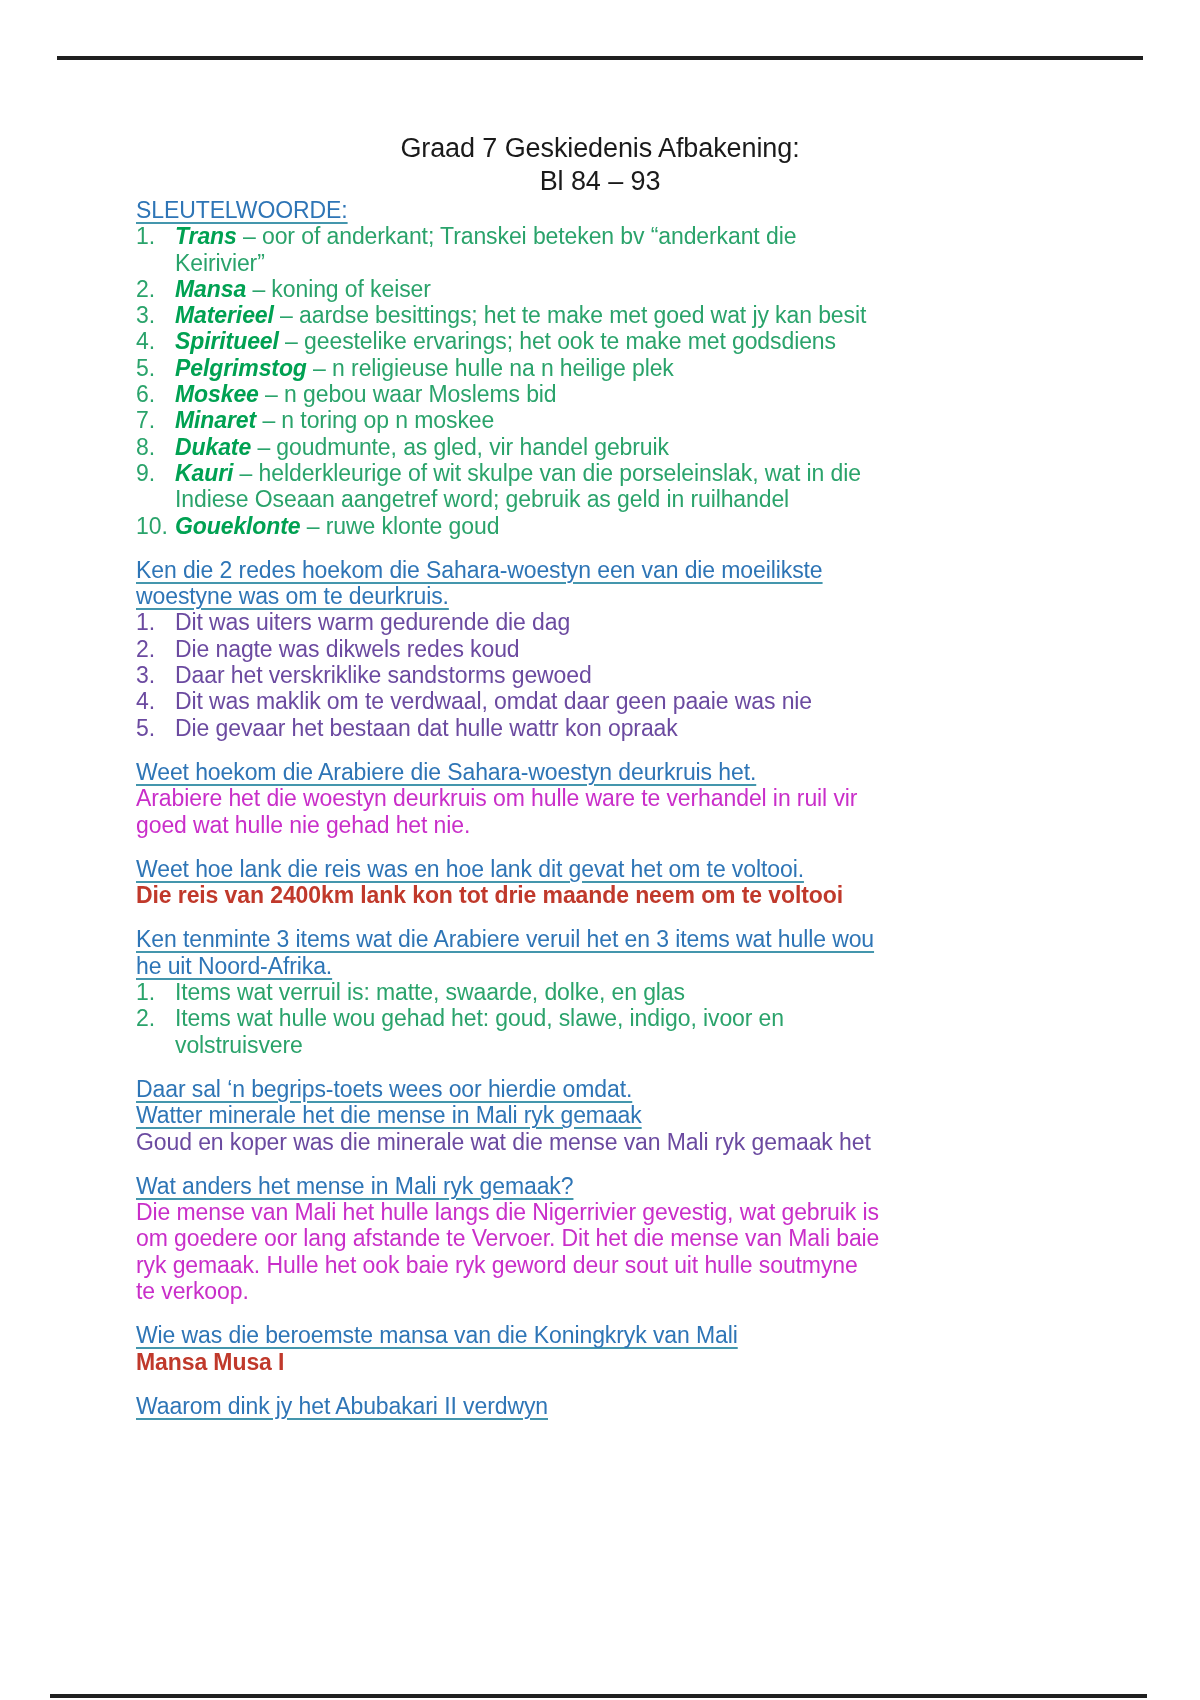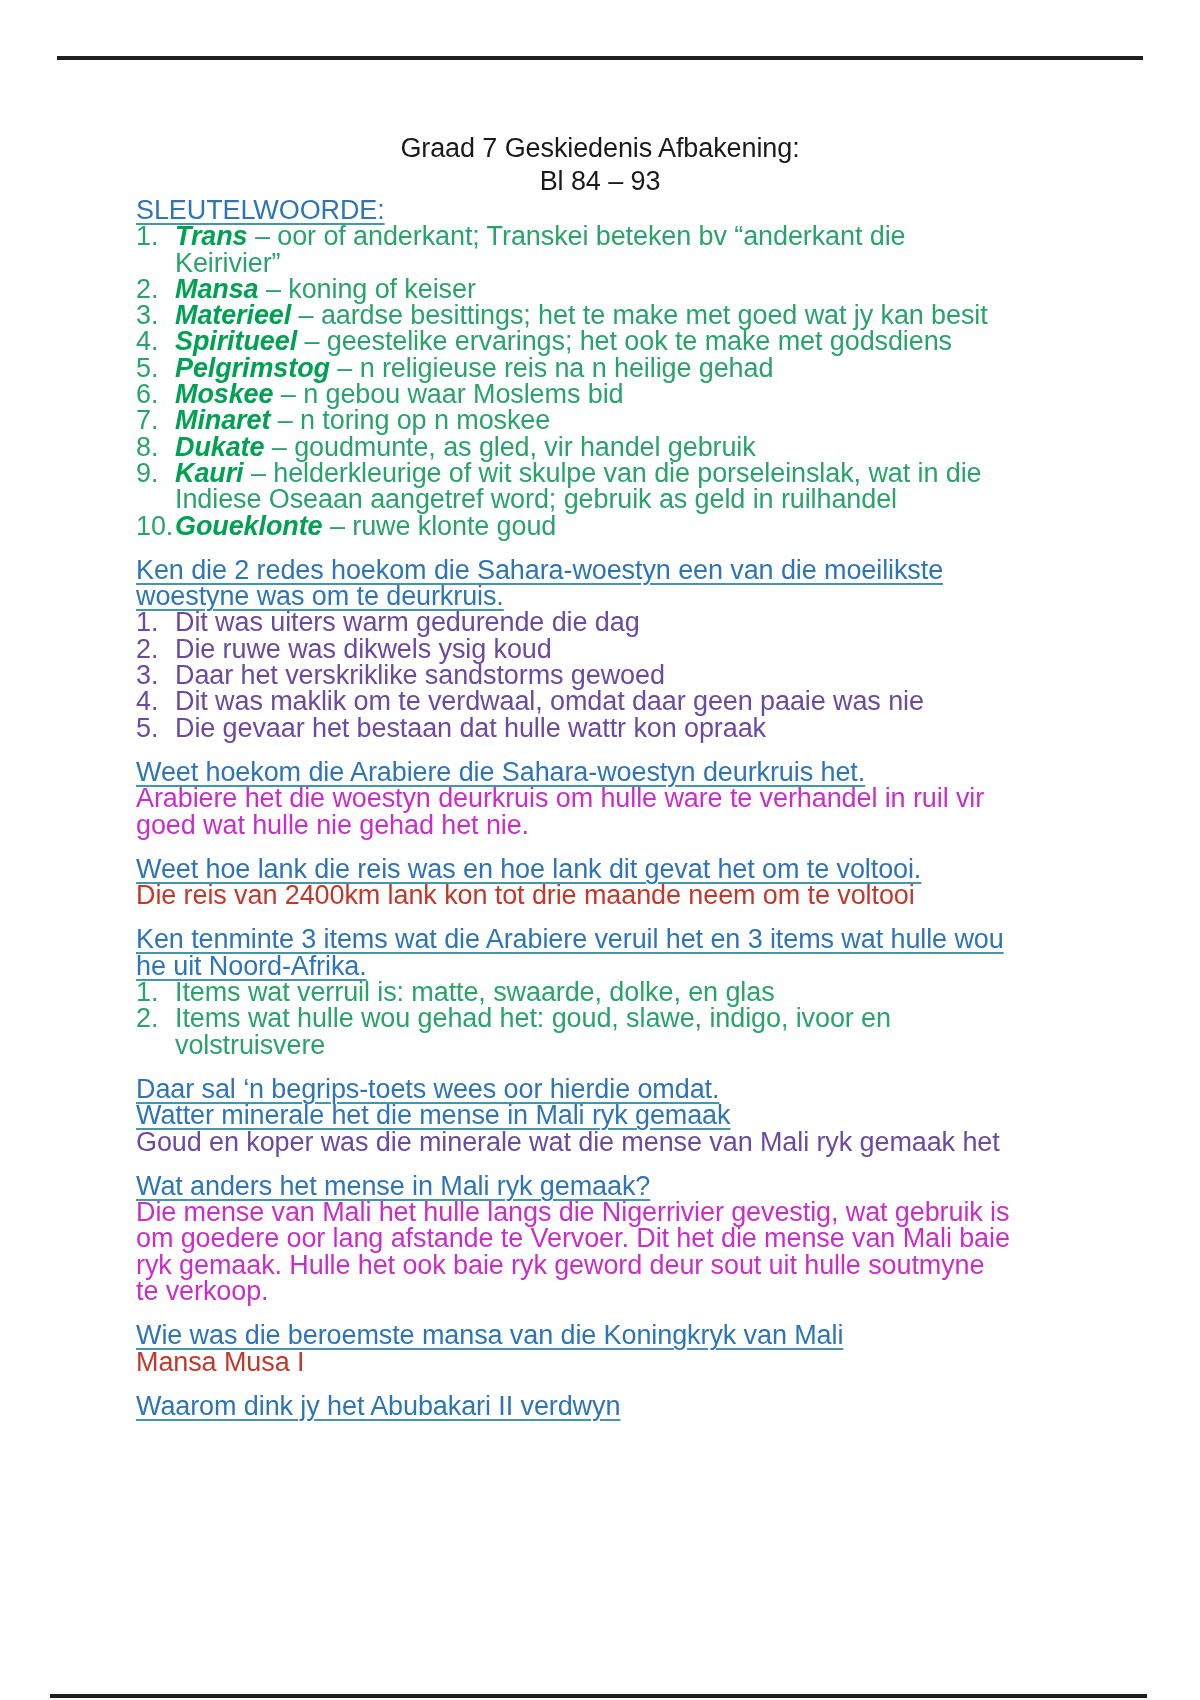--- a/index.html
+++ b/index.html
@@ -4,33 +4,33 @@
 <style>
   html,body{margin:0;padding:0;background:#ffffff;}
   .page{position:relative;width:1200px;height:1700px;background:#ffffff;overflow:hidden;
         font-family:"Liberation Sans",sans-serif;letter-spacing:-0.1px;}
   .rule{position:absolute;background:#1f1f1f;}
   .rule-top{top:56px;left:57px;width:1086px;height:4px;}
   .rule-bottom{top:1694px;left:50px;width:1097px;height:4px;}
   .title-block{position:absolute;top:132px;left:0;width:100%;text-align:center;
         font-size:27px;line-height:33px;color:var(--title_black);}
   .content{position:absolute;top:197px;left:136px;width:1014px;
-        font-size:27px;line-height:26.3px;}
+        font-size:23px;line-height:26.3px;}
   .section{margin-top:18px;}
   .section:first-child{margin-top:0;}
   .t{white-space:pre-line;}
   .h-blue{color:var(--heading_blue);text-decoration:underline;
         text-decoration-color:var(--underline_teal);text-decoration-thickness:2px;
         text-underline-offset:4px;}
   .h-line{display:block;}
   .green{color:var(--green);}
   .green-bold{color:var(--green_bold);font-weight:bold;font-style:italic;}
   .purple{color:var(--purple);}
   .magenta{color:var(--magenta);}
-  .red{color:var(--red);}
+  .red{color:var(--red);font-weight:bold;}
   .li{display:flex;align-items:flex-start;}
   .num{flex:0 0 39px;}
   .li-text{flex:1 1 auto;}
 </style>
 </head>
 <body>
 
 <div class="page">
   <div class="rule rule-top"></div>
 
@@ -55,21 +55,21 @@
       <div class="li green">
           <span class="num t">3.</span>
           <div class="li-text"><b class="green-bold t">Materieel</b><span class="t"> – aardse besittings; het te make met goed wat jy kan besit</span></div>
         </div>
       <div class="li green">
           <span class="num t">4.</span>
           <div class="li-text"><b class="green-bold t">Spiritueel</b><span class="t"> – geestelike ervarings; het ook te make met godsdiens</span></div>
         </div>
       <div class="li green">
           <span class="num t">5.</span>
-          <div class="li-text"><b class="green-bold t">Pelgrimstog</b><span class="t"> – n religieuse reis na n heilige gehad</span></div>
+          <div class="li-text"><b class="green-bold t">Pelgrimstog</b><span class="t"> – n religieuse hulle na n heilige plek</span></div>
         </div>
       <div class="li green">
           <span class="num t">6.</span>
           <div class="li-text"><b class="green-bold t">Moskee</b><span class="t"> – n gebou waar Moslems bid</span></div>
         </div>
       <div class="li green">
           <span class="num t">7.</span>
           <div class="li-text"><b class="green-bold t">Minaret</b><span class="t"> – n toring op n moskee</span></div>
         </div>
       <div class="li green">
@@ -89,21 +89,21 @@
 
     <div class="section">
       <span class="h-blue t">Ken die 2 redes hoekom die Sahara-woestyn een van die moeilikste
 woestyne was om te deurkruis.</span>
       <div class="li purple">
           <span class="num t">1.</span>
           <div class="li-text t">Dit was uiters warm gedurende die dag</div>
         </div>
       <div class="li purple">
           <span class="num t">2.</span>
-          <div class="li-text t">Die ruwe was dikwels ysig koud</div>
+          <div class="li-text t">Die nagte was dikwels redes koud</div>
         </div>
       <div class="li purple">
           <span class="num t">3.</span>
           <div class="li-text t">Daar het verskriklike sandstorms gewoed</div>
         </div>
       <div class="li purple">
           <span class="num t">4.</span>
           <div class="li-text t">Dit was maklik om te verdwaal, omdat daar geen paaie was nie</div>
         </div>
       <div class="li purple">

